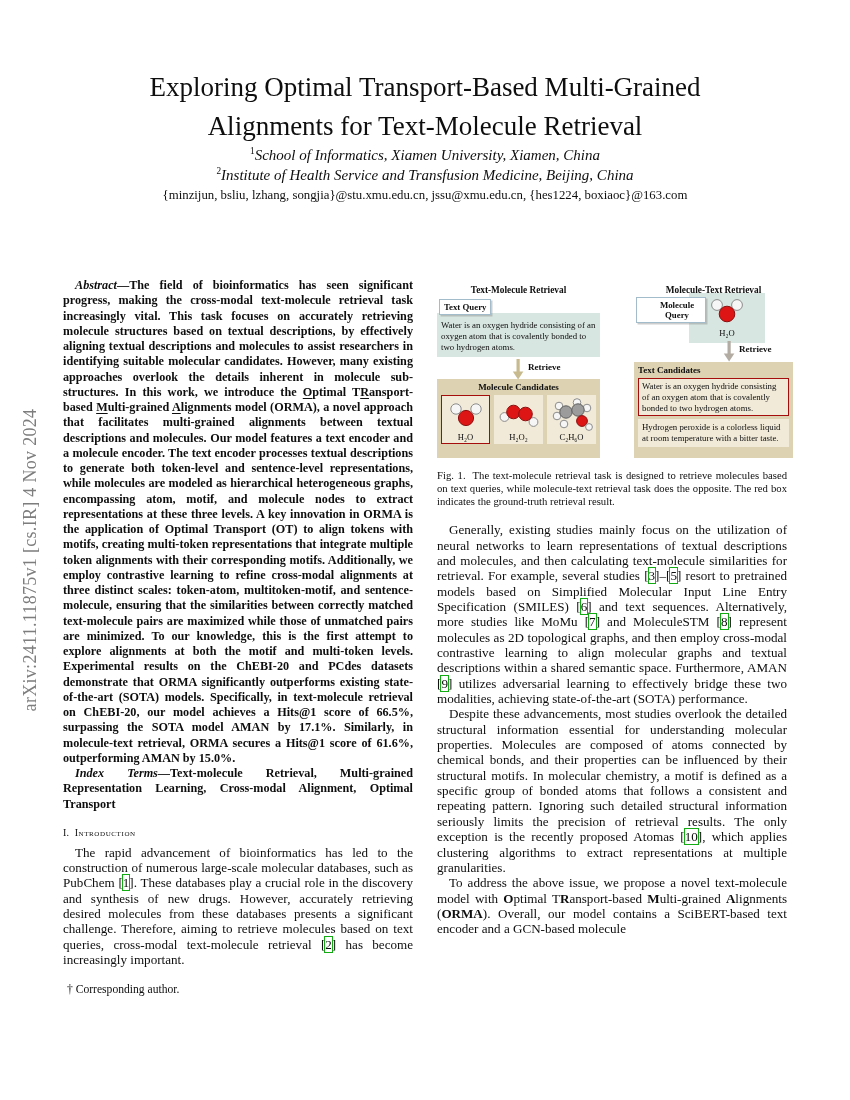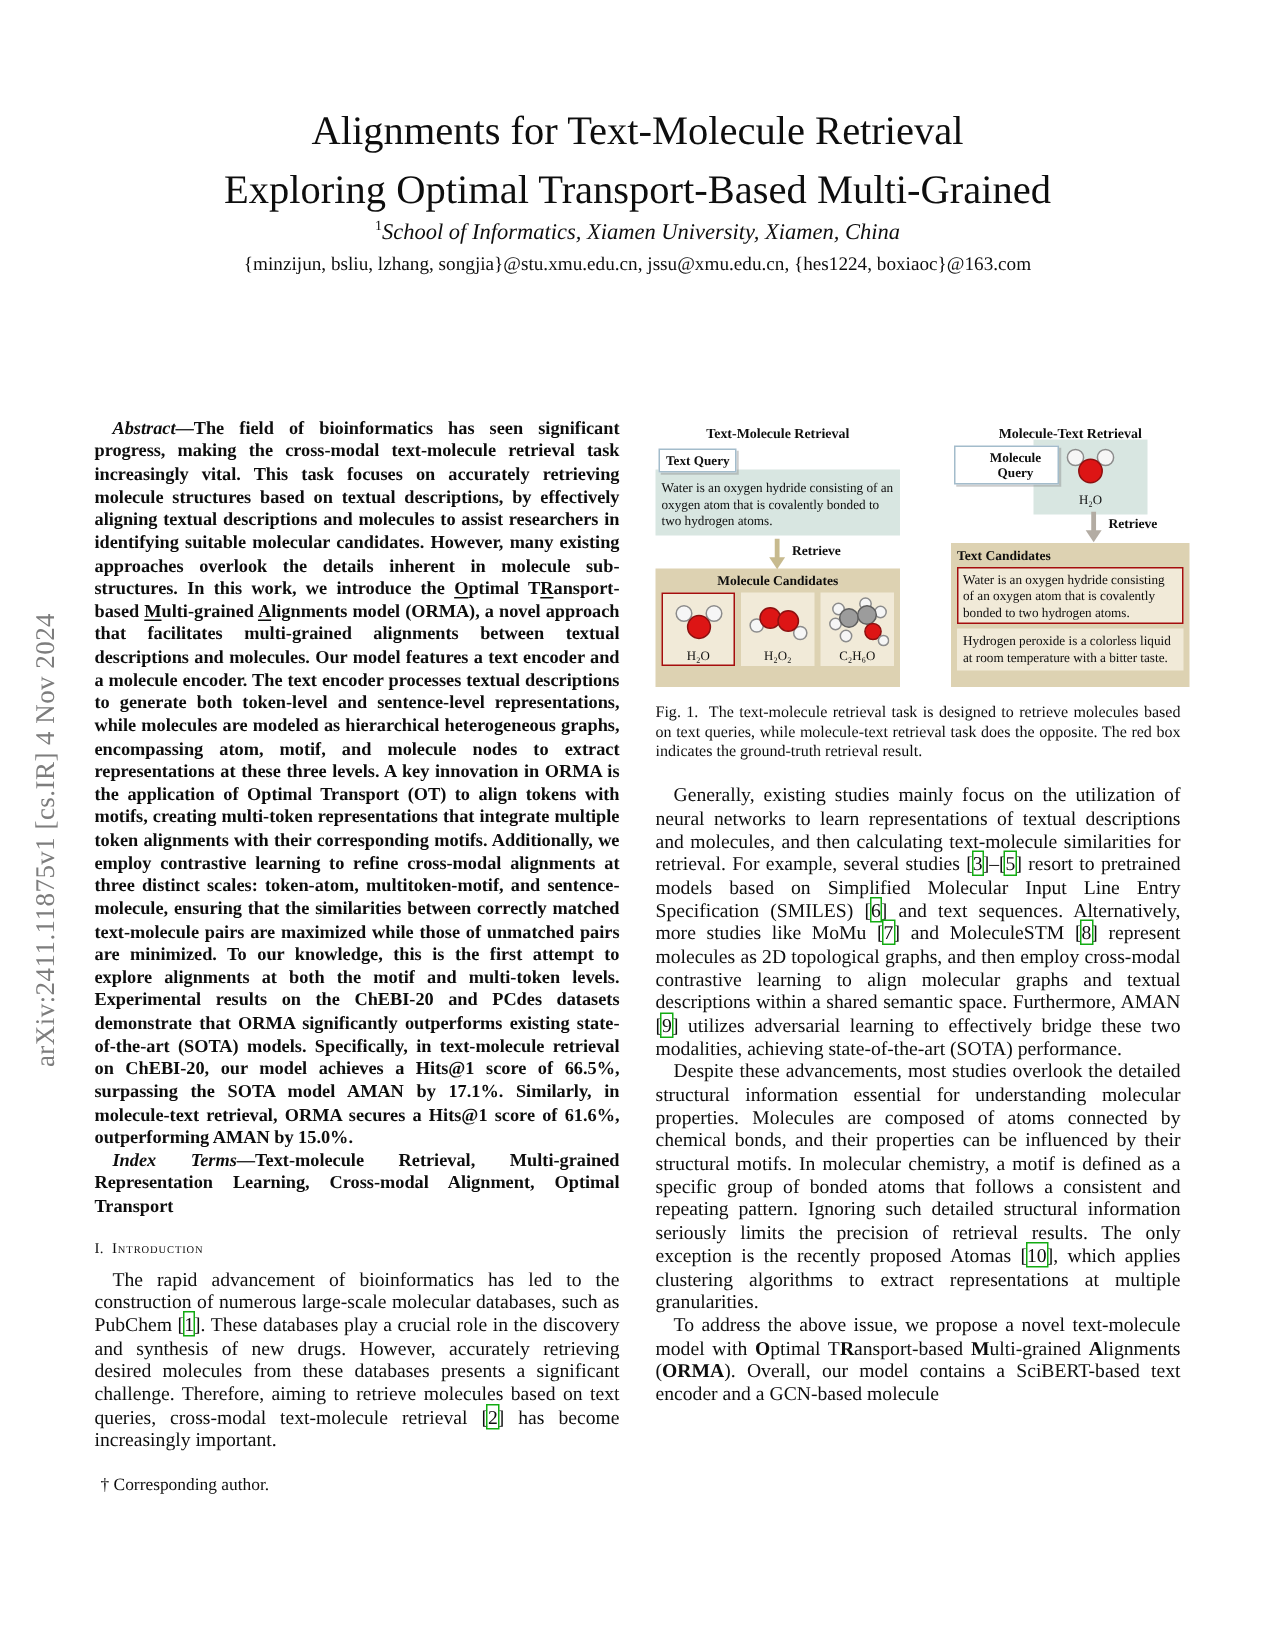--- a/index.html
+++ b/index.html
@@ -78,24 +78,25 @@
   .caption{font-size:10.7px;line-height:13.1px;text-align:justify;margin:10px 0 14px 0;}
   .caption .cap-label{margin-right:7px;}
 </style>
 </head>
 <body>
 
 <div class="watermark">arXiv:2411.11875v1  [cs.IR]  4 Nov 2024</div>
 
 <div class="header">
   <div class="title">
+    <div>Exploring Optimal Transport-Based Multi-Grained</div>
     <div>Alignments for Text-Molecule Retrieval</div>
-    <div>Exploring Optimal Transport-Based Multi-Grained</div>
   </div>
   <div class="affil"><sup>1</sup>School of Informatics, Xiamen University, Xiamen, China</div>
+  <div class="affil"><sup>2</sup>Institute of Health Service and Transfusion Medicine, Beijing, China</div>
   <div class="emails">{minzijun, bsliu, lzhang, songjia}@stu.xmu.edu.cn, jssu@xmu.edu.cn, {hes1224, boxiaoc}@163.com</div>
 </div>
 
 <div class="columns">
 
   <div class="col">
     <p class="abstract" style="margin:0;"><b class="it">Abstract</b>—The field of bioinformatics has seen significant progress, making the cross-modal text-molecule retrieval task increasingly vital. This task focuses on accurately retrieving molecule structures based on textual descriptions, by effectively aligning textual descriptions and molecules to assist researchers in identifying suitable molecular candidates. However, many existing approaches overlook the details inherent in molecule sub-structures. In this work, we introduce the <span class="ul">O</span>ptimal T<span class="ul">R</span>ansport-based <span class="ul">M</span>ulti-grained <span class="ul">A</span>lignments model (ORMA), a novel approach that facilitates multi-grained alignments between textual descriptions and molecules. Our model features a text encoder and a molecule encoder. The text encoder processes textual descriptions to generate both token-level and sentence-level representations, while molecules are modeled as hierarchical heterogeneous graphs, encompassing atom, motif, and molecule nodes to extract representations at these three levels. A key innovation in ORMA is the application of Optimal Transport (OT) to align tokens with motifs, creating multi-token representations that integrate multiple token alignments with their corresponding motifs. Additionally, we employ contrastive learning to refine cross-modal alignments at three distinct scales: token-atom, multitoken-motif, and sentence-molecule, ensuring that the similarities between correctly matched text-molecule pairs are maximized while those of unmatched pairs are minimized. To our knowledge, this is the first attempt to explore alignments at both the motif and multi-token levels. Experimental results on the ChEBI-20 and PCdes datasets demonstrate that ORMA significantly outperforms existing state-of-the-art (SOTA) models. Specifically, in text-molecule retrieval on ChEBI-20, our model achieves a Hits@1 score of 66.5%, surpassing the SOTA model AMAN by 17.1%. Similarly, in molecule-text retrieval, ORMA secures a Hits@1 score of 61.6%, outperforming AMAN by 15.0%.</p>
     <p class="index-terms" style="margin:0;"><b class="it">Index Terms</b>—Text-molecule Retrieval, Multi-grained Representation Learning, Cross-modal Alignment, Optimal Transport</p>
     <div class="section-heading">
       <span>I.</span>&nbsp;

